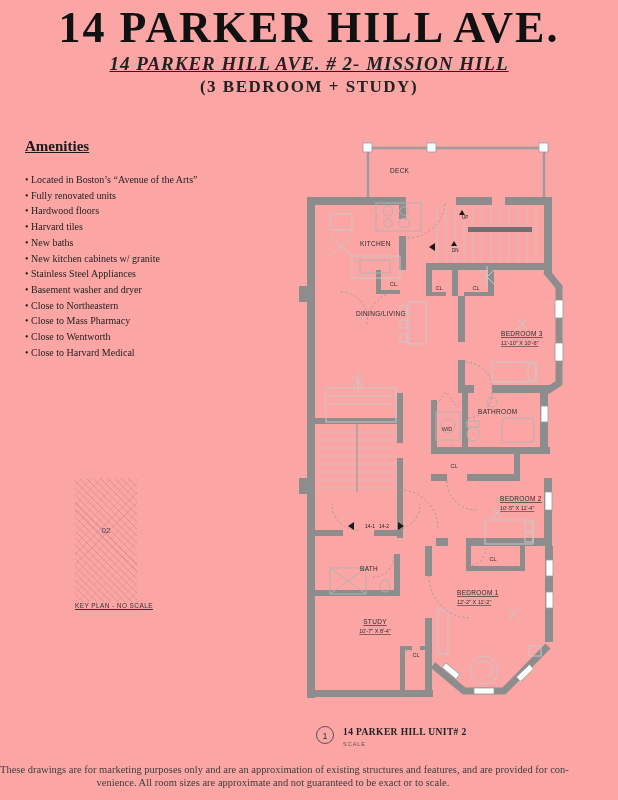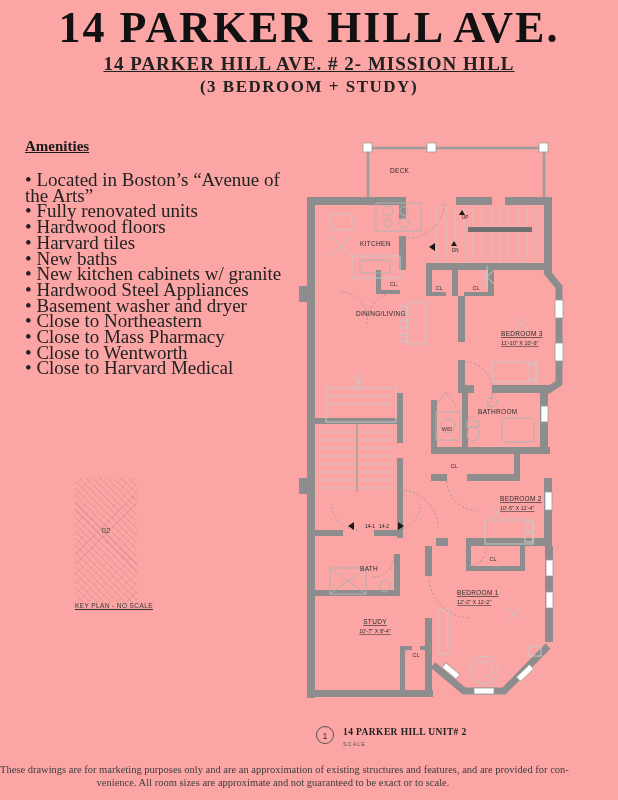--- a/index.html
+++ b/index.html
@@ -2,28 +2,28 @@
 <html><head>
 <meta charset="utf-8">
 <style>
   html,body{margin:0;padding:0;background:#e8e8e8;}
   .page{position:relative;width:618px;height:800px;background:#fca5a5;margin:0 auto;
         font-family:"Liberation Serif",serif;color:#1b1b1b;overflow:hidden;}
   
   .title{position:absolute;top:2px;left:0;width:100%;text-align:center;
          font-size:44px;font-weight:bold;letter-spacing:2px;color:#111;}
   .subtitle{position:absolute;top:53px;left:0;width:100%;text-align:center;
-         font-size:19px;font-weight:bold;letter-spacing:1px;text-decoration:underline;color:#222;}
+         font-size:19px;font-weight:bold;letter-spacing:1px;text-decoration:underline;color:#222;font-style:italic;}
   .subtype{position:absolute;top:77px;left:0;width:100%;text-align:center;
          font-size:17px;font-weight:bold;letter-spacing:1.5px;color:#222;}
   
   .amenities{position:absolute;left:25px;top:138px;width:275px;}
   .amenities h2{margin:0;font-size:15px;font-weight:bold;text-decoration:underline;color:#1a1a1a;}
   .amenities ul{list-style:none;margin:17px 0 0 0;padding:0;}
-  .amenities li{font-size:19px;line-height:15.7px;color:#222;}
+  .amenities li{font-size:10px;line-height:15.7px;color:#222;}
   .amenities li::before{content:"\2022\00a0";}
   
   .keyplan{position:absolute;left:75px;top:478px;width:62px;height:124px;
      background:
        repeating-linear-gradient(45deg, rgba(0,0,0,0.10) 0 0.8px, transparent 0.8px 5px),
        repeating-linear-gradient(-45deg, rgba(0,0,0,0.06) 0 0.8px, transparent 0.8px 7px);}
   .keyplan .unitno{position:absolute;top:48px;left:0;width:100%;text-align:center;
      font-family:"Liberation Sans",sans-serif;font-size:8px;color:#444;}
   .keyplan-caption{position:absolute;left:75px;top:602px;width:100px;
      font-family:"Liberation Sans",sans-serif;font-size:6.5px;letter-spacing:0.4px;
@@ -69,21 +69,21 @@
 
   <div class="amenities">
     <h2>Amenities</h2>
     <ul>
       <li>Located in Boston’s “Avenue of the Arts”</li>
       <li>Fully renovated units</li>
       <li>Hardwood floors</li>
       <li>Harvard tiles</li>
       <li>New baths</li>
       <li>New kitchen cabinets w/ granite</li>
-      <li>Hardwood Steel Appliances</li>
+      <li>Stainless Steel Appliances</li>
       <li>Basement washer and dryer</li>
       <li>Close to Northeastern</li>
       <li>Close to Mass Pharmacy</li>
       <li>Close to Wentworth</li>
       <li>Close to Harvard Medical</li>
     </ul>
   </div>
 
   <div class="keyplan">
     <div class="unitno">02</div>

